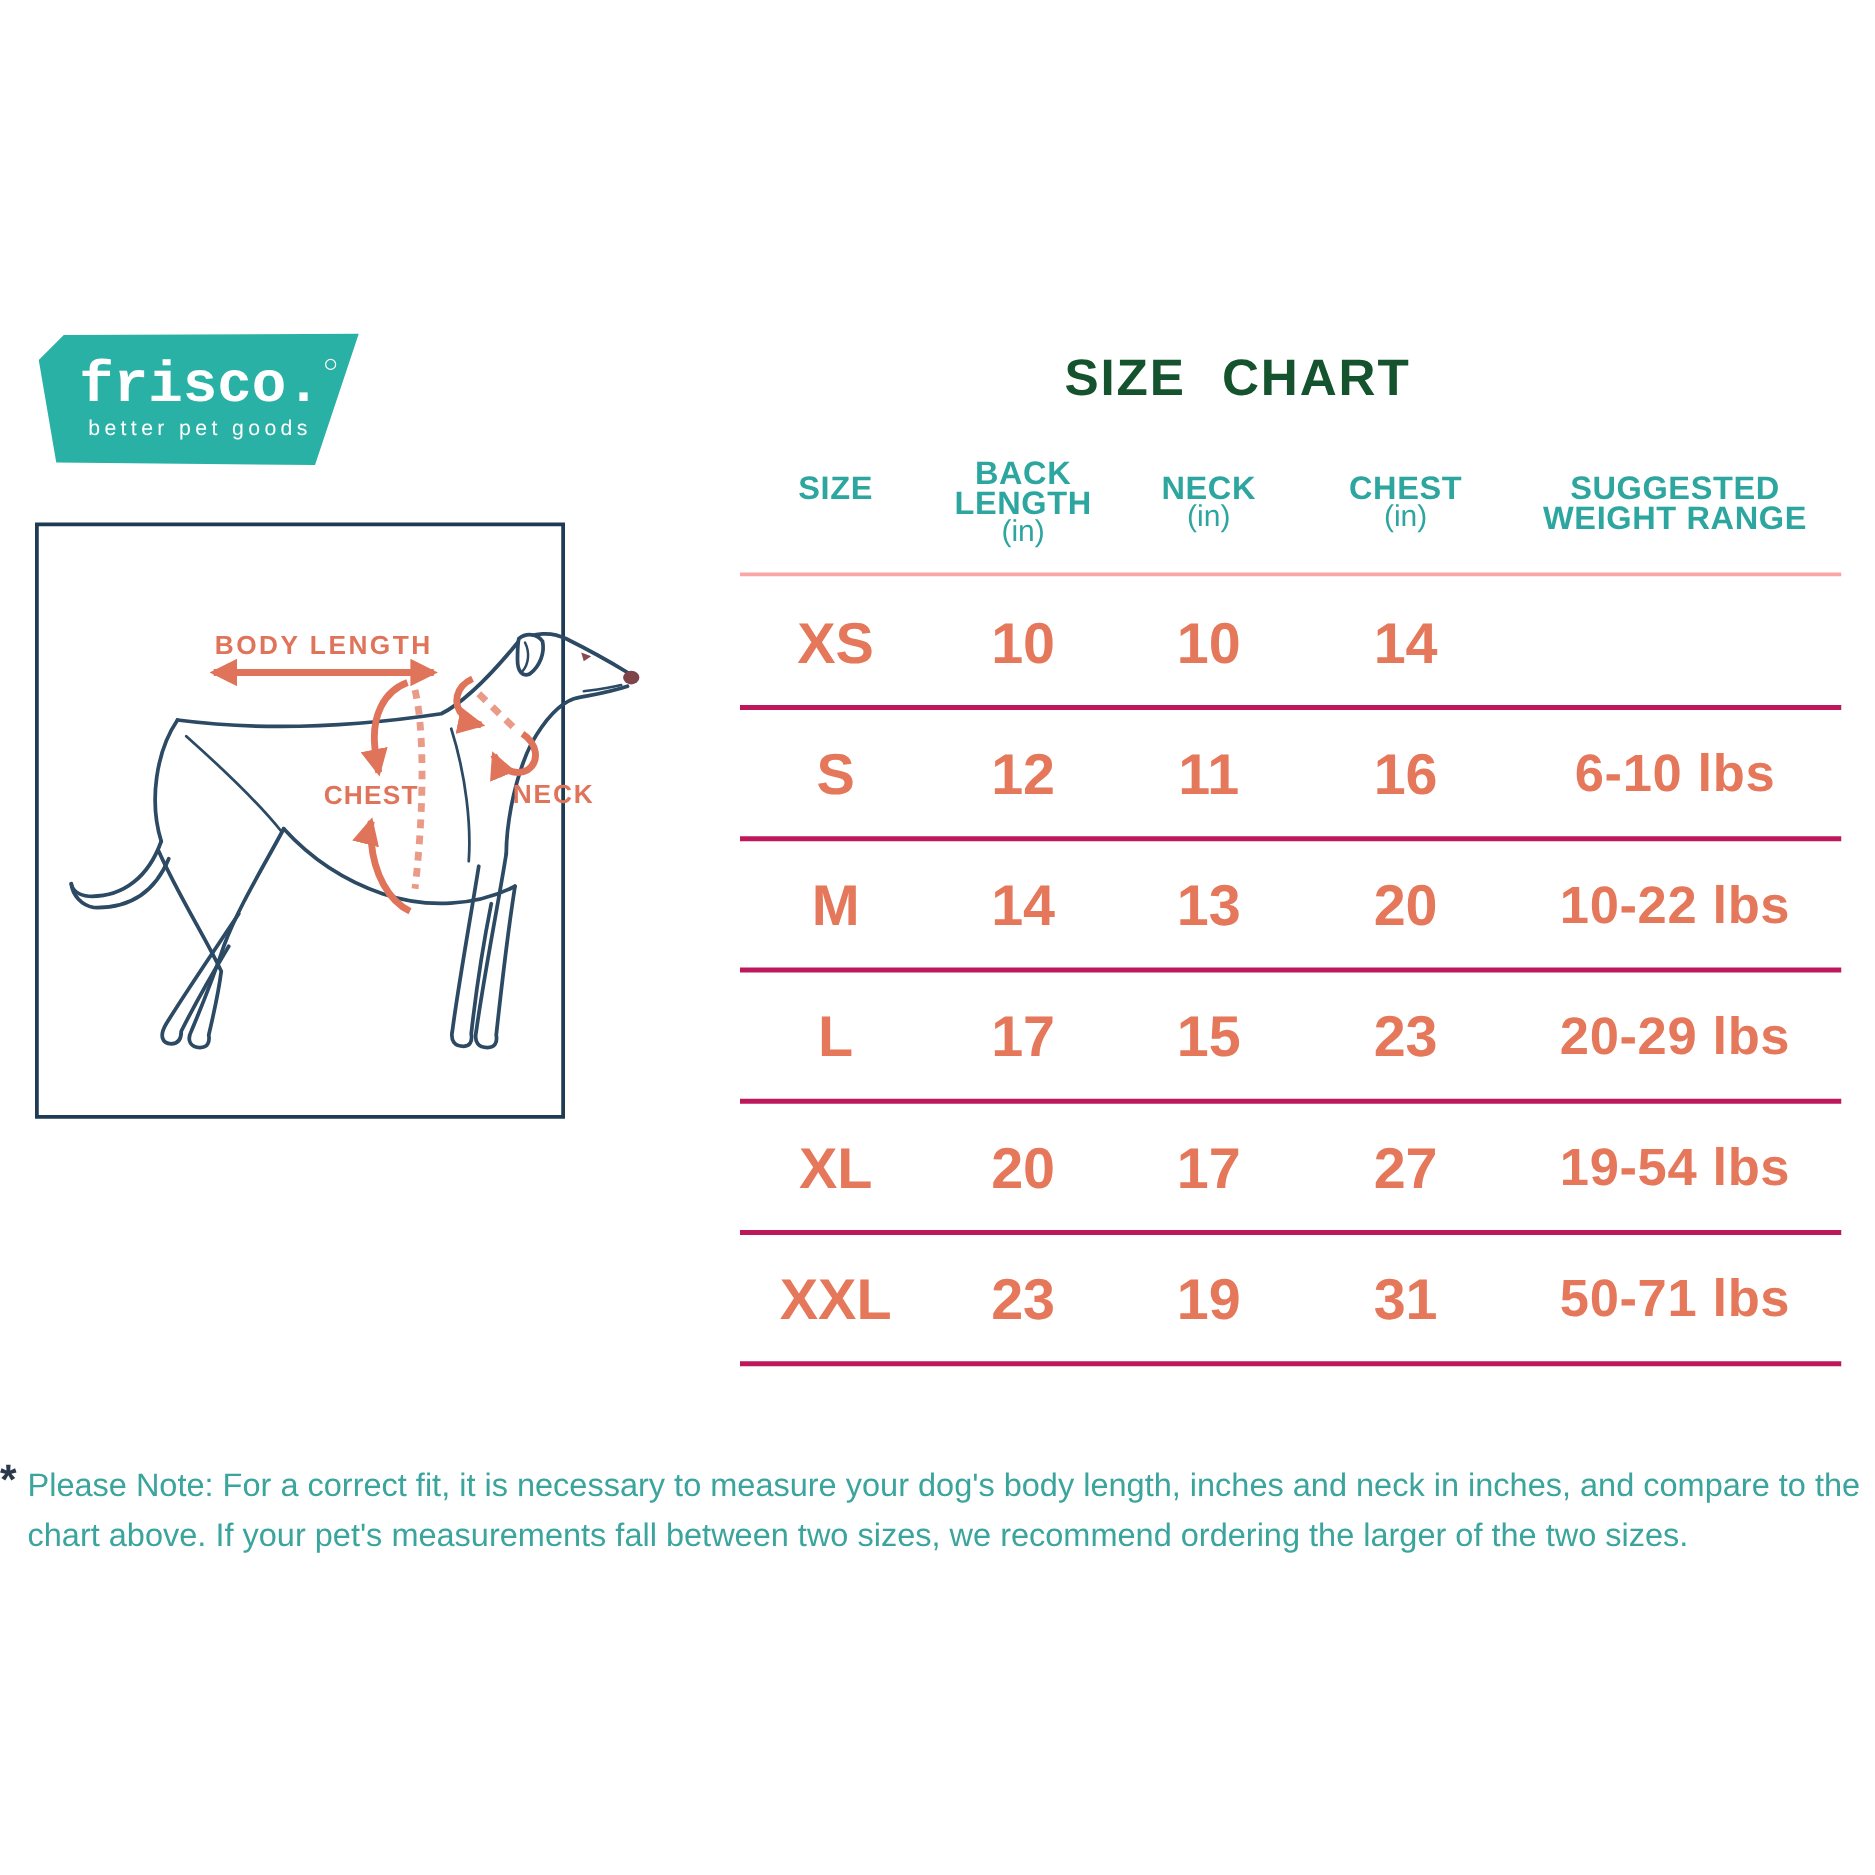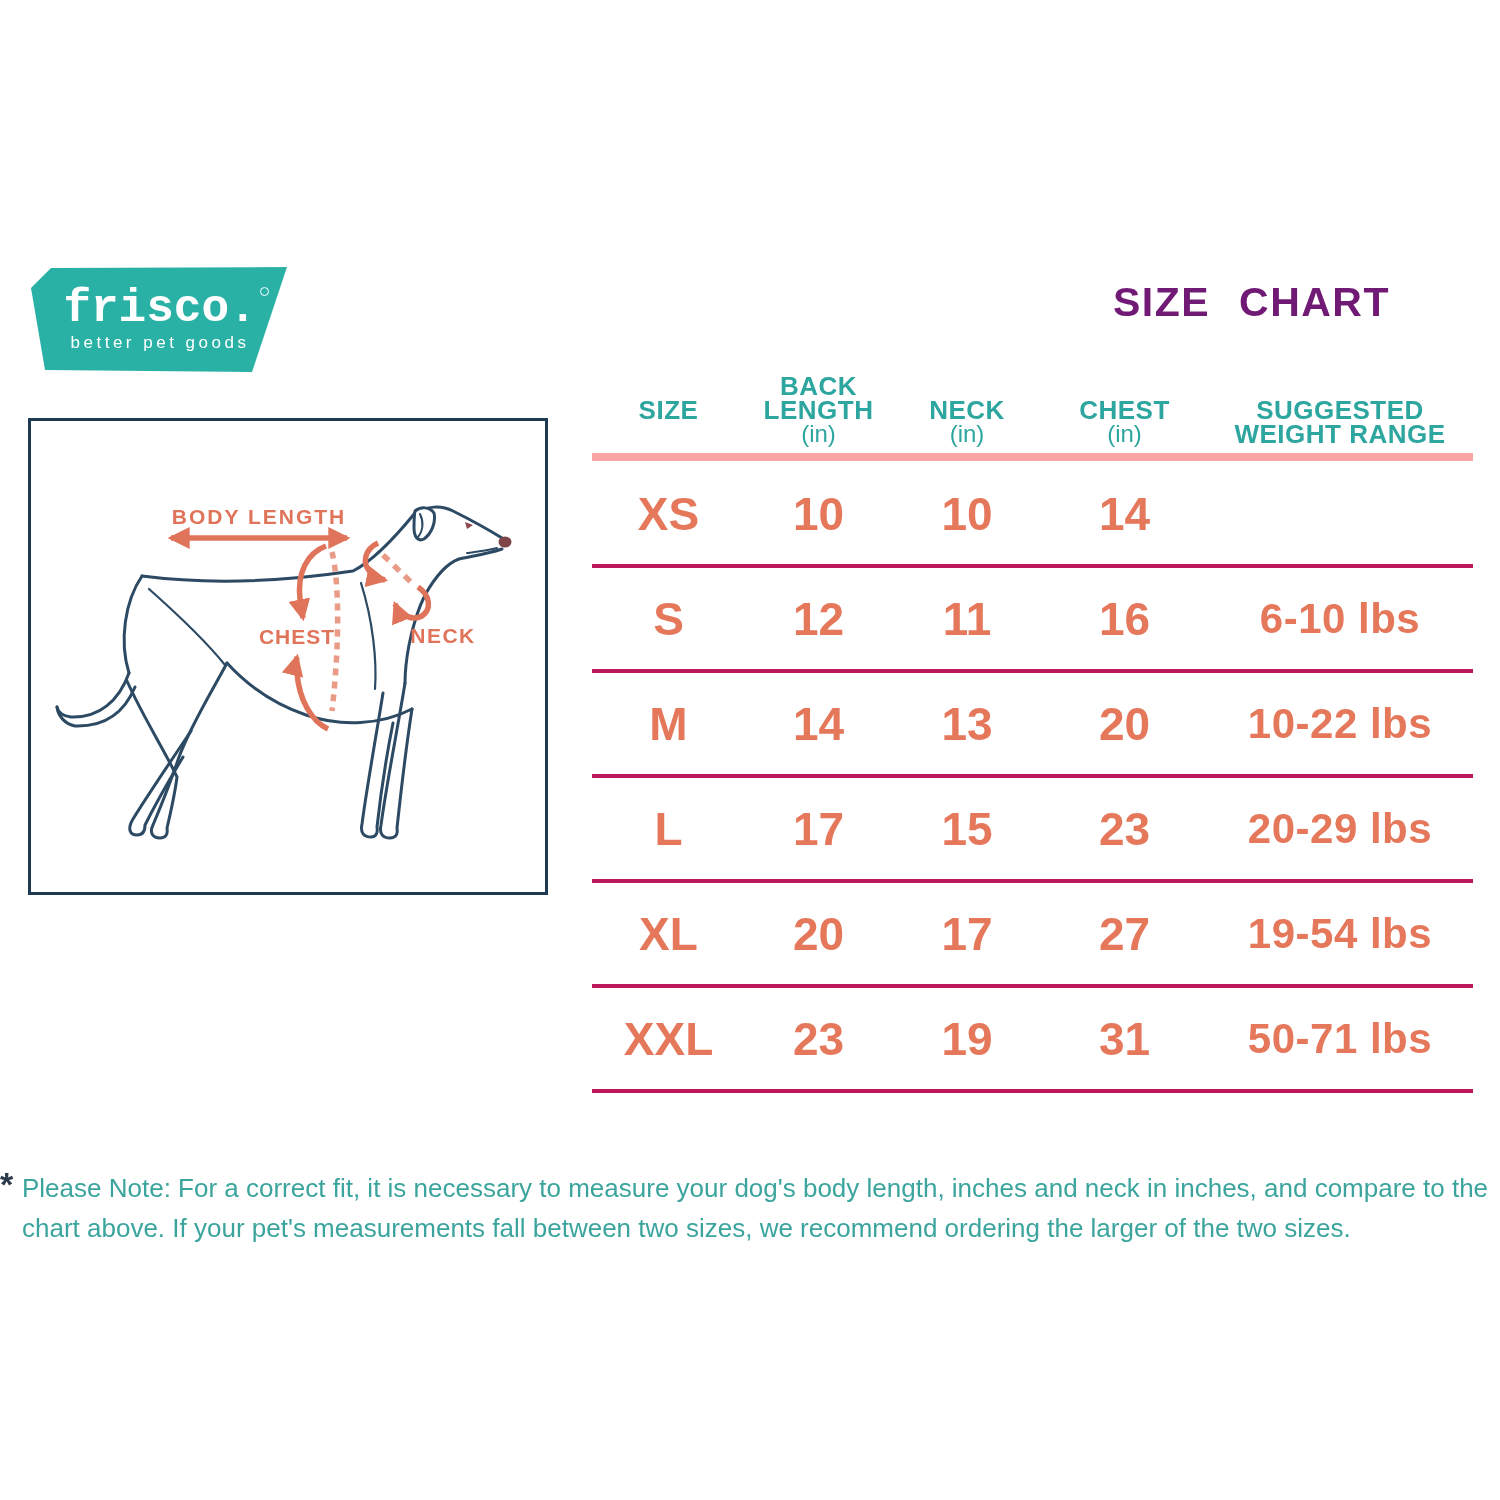--- a/index.html
+++ b/index.html
@@ -9,34 +9,34 @@
   }
   
   .logo{position:absolute;left:30px;top:265px;width:258px;height:110px;}
   .logo svg{position:absolute;inset:0;}
   .logo-text{position:absolute;left:10px;top:20px;width:240px;text-align:center;color:#ffffff;}
   .logo-brand{font-family:Liberation Mono, monospace;font-weight:bold;font-size:46px;line-height:1.05;position:relative;display:inline-block;}
   .reg-mark{position:absolute;right:-12px;top:2px;width:7px;height:7px;border:1.6px solid #ffffff;border-radius:50%;}
   .logo-tagline{font-size:17px;letter-spacing:3.5px;margin-top:0;}
   
   .title{
-    position:absolute;left:590px;top:279px;width:800px;text-align:right;
-    color:#701a75;font-size:41px;font-weight:bold;letter-spacing:1.5px;word-spacing:16px;
+    position:absolute;left:590px;top:279px;width:800px;text-align:center;
+    color:#14532d;font-size:41px;font-weight:bold;letter-spacing:1.5px;word-spacing:16px;
   }
   
-  .diagram{position:absolute;left:28px;top:418px;width:520px;height:477px;border:3px solid #1F3B54;box-sizing:border-box;background:#ffffff;}
+  .diagram{position:absolute;left:28px;top:418px;width:424px;height:477px;border:3px solid #1F3B54;box-sizing:border-box;background:#ffffff;}
   .diagram svg{position:absolute;left:0;top:0;width:514px;height:471px;}
   .diag-label{position:absolute;color:#E0745A;font-weight:bold;text-align:center;}
   .lbl-bodylength{left:103px;top:84px;width:250px;font-size:21px;letter-spacing:2px;}
   .lbl-chest{left:206px;top:204px;width:120px;font-size:21px;letter-spacing:1px;}
   .lbl-neck{left:352px;top:203px;width:120px;font-size:21px;letter-spacing:1.5px;}
   
   .thead{
     position:absolute;left:592px;top:352px;width:881px;height:109px;box-sizing:border-box;
-    border-bottom:8px solid #fca5a5;display:flex;align-items:flex-end;
+    border-bottom:3px solid #fca5a5;display:flex;align-items:center;
   }
   .th{color:#2DA69F;text-align:center;font-weight:bold;font-size:26px;line-height:24px;letter-spacing:0.5px;padding-bottom:7px;}
   .th .th-unit{font-weight:normal;font-size:24px;letter-spacing:0;}
   .th.no-unit{padding-bottom:31px;}
   .th.w1{width:153px;} .th.w2{width:147px;} .th.w3{width:150px;} .th.w4{width:165px;} .th.w5{width:266px;padding-bottom:7px;}
   .tbody{position:absolute;left:592px;top:463px;width:881px;}
   .tr{height:101px;border-bottom:4px solid #be185d;display:flex;align-items:center;}
   .td{color:#E5775B;font-weight:bold;font-size:46px;text-align:center;}
   .td.c1{width:153px;} .td.c2{width:147px;} .td.c3{width:150px;} .td.c4{width:165px;}
   .td.c5{width:266px;font-size:42px;letter-spacing:0.5px;}

